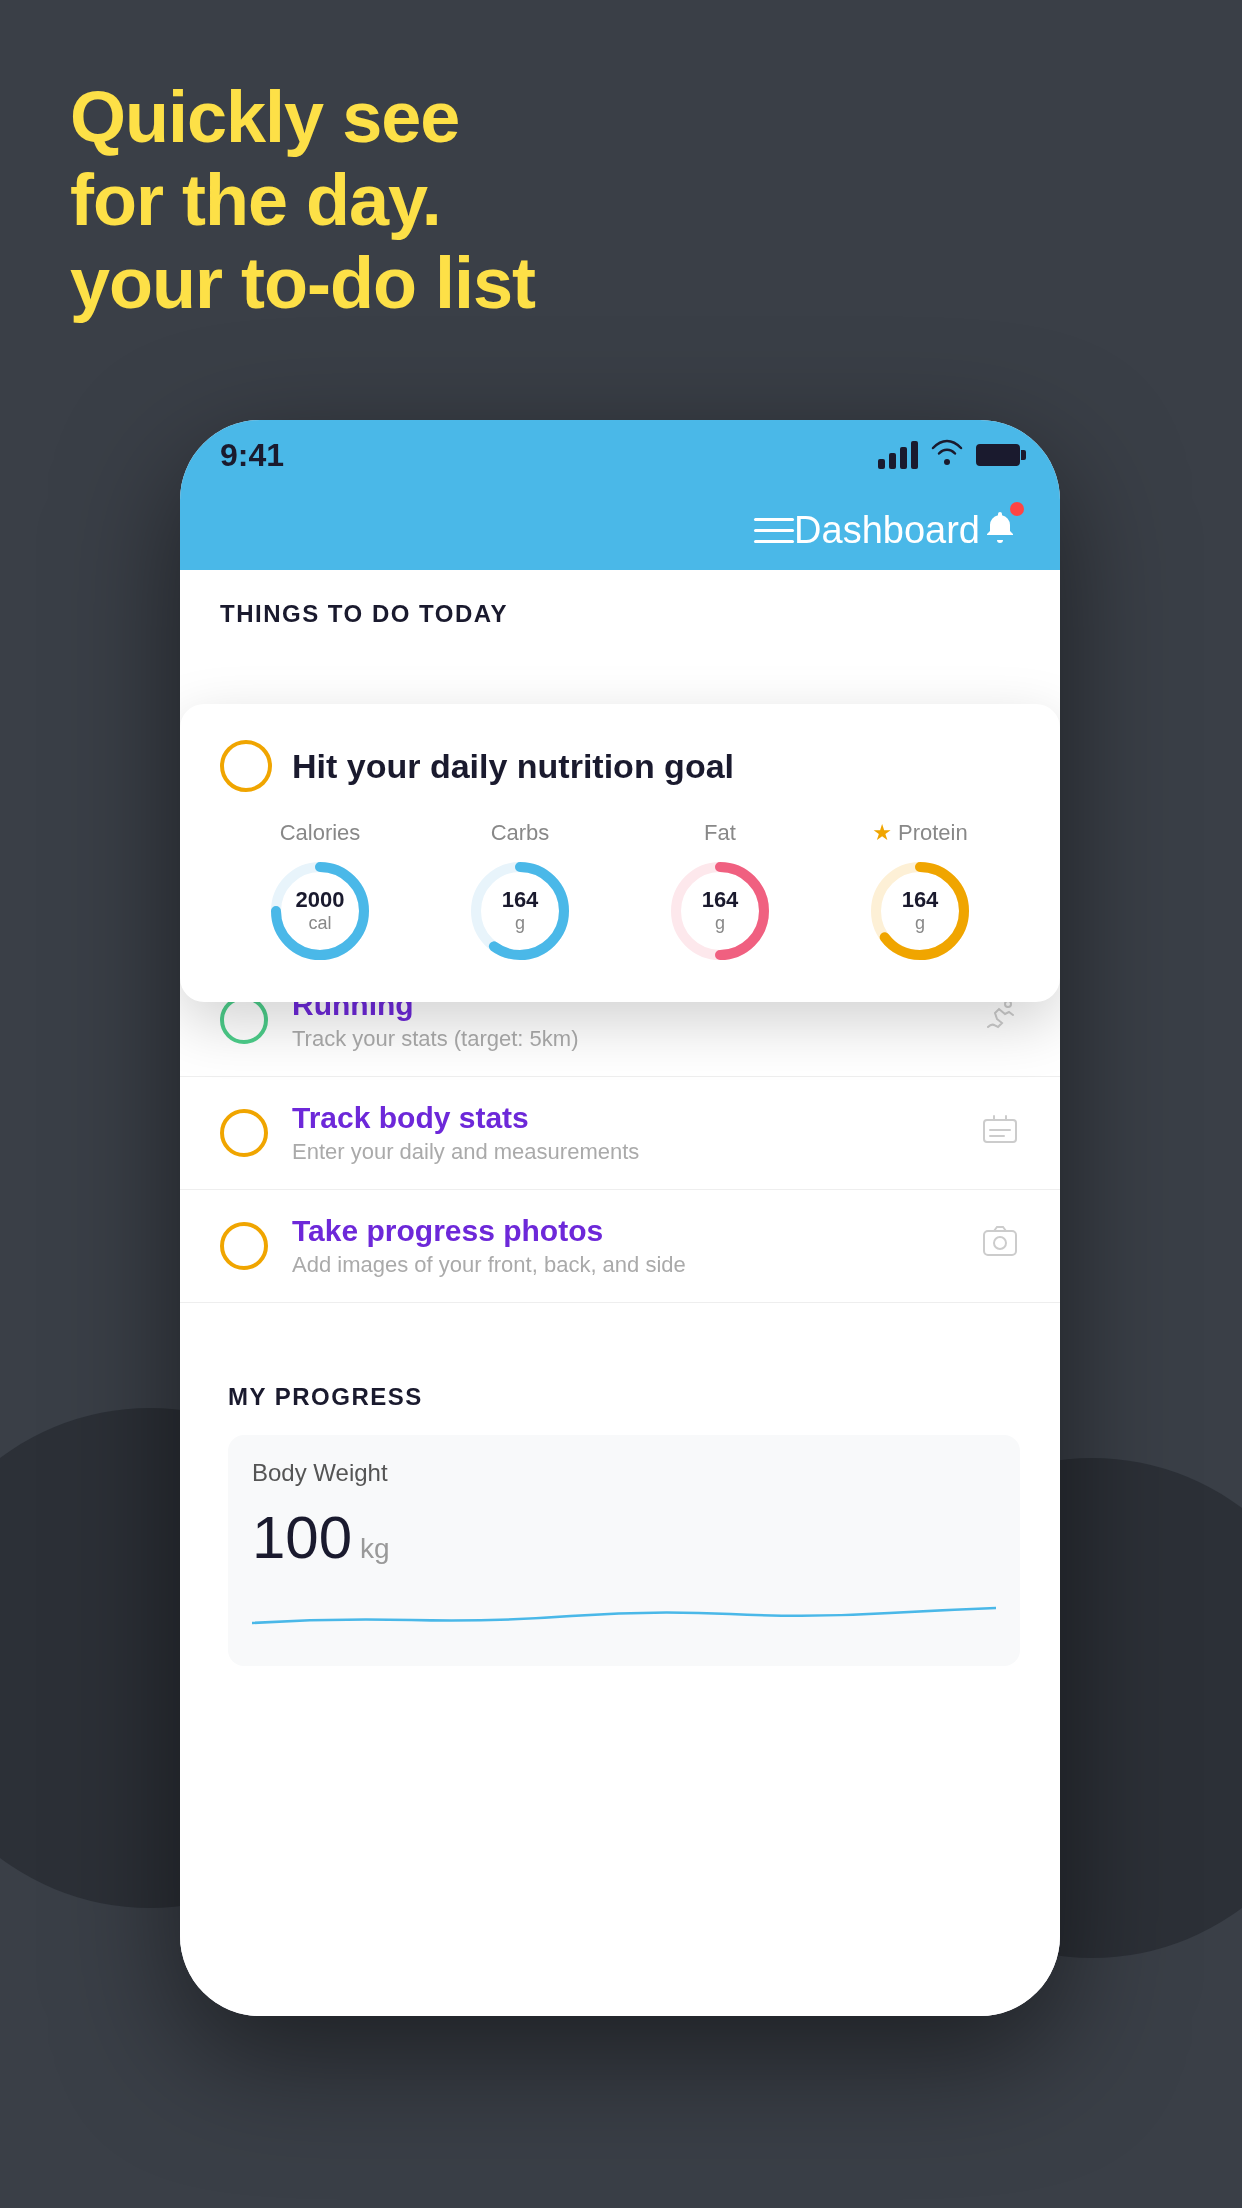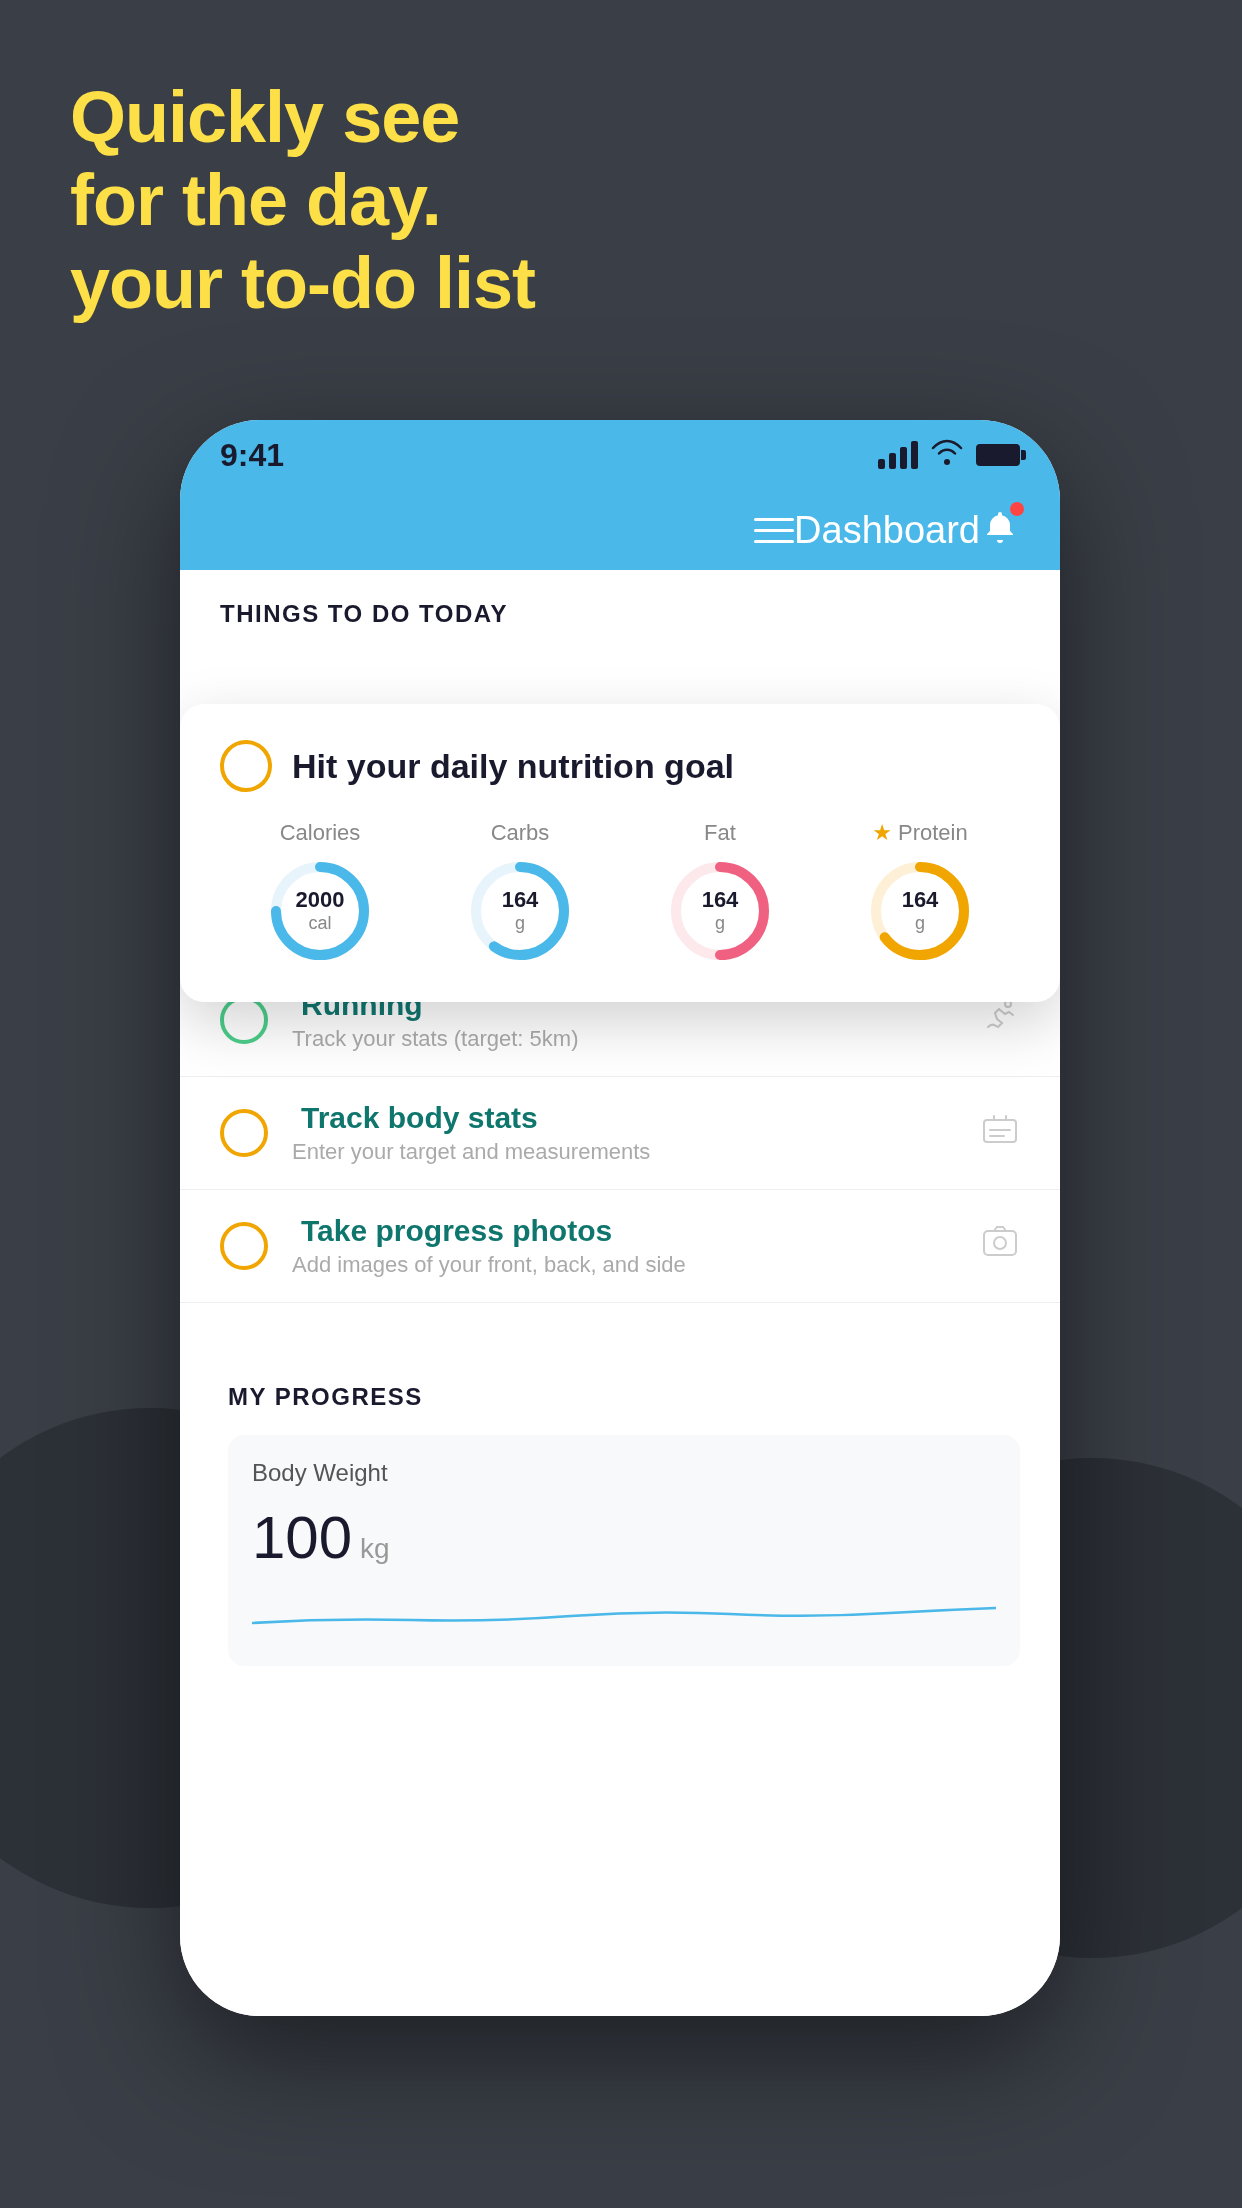--- a/index.html
+++ b/index.html
@@ -278,22 +278,21 @@
     .todo-circle.yellow { border-color: #f0a500; }
     .todo-circle.yellow-2 { border-color: #f0a500; }
 
     .todo-text {
       flex: 1;
     }
 
     .todo-title {
       font-size: 30px;
       font-weight: 600;
-      color: #0f766e;
-      margin-left: 9px;
+      color: #6d28d9;
     }
 
     .todo-subtitle {
       font-size: 22px;
       color: #aaa;
       margin-top: 4px;
     }
 
     .todo-icon {
       font-size: 34px;
@@ -500,21 +499,21 @@
             <path d="M8 28c2-2 5-3 7-1.5L18 28l4-4-5-4-2-6 4-4 6 5 4-2 4 3" stroke="#ccc" stroke-width="2" stroke-linecap="round" fill="none"></path>
             <circle cx="28" cy="5" r="3" stroke="#ccc" stroke-width="2" fill="none"></circle>
           </svg>
         </div>
       </div>
 
       <div class="todo-item">
         <div class="todo-circle yellow"></div>
         <div class="todo-text">
           <div class="todo-title">Track body stats</div>
-          <div class="todo-subtitle">Enter your target and measurements</div>
+          <div class="todo-subtitle">Enter your daily and measurements</div>
         </div>
         <div class="todo-icon">
           <svg width="40" height="34" viewBox="0 0 40 34" fill="none">
             <rect x="4" y="8" width="32" height="22" rx="3" stroke="#ccc" stroke-width="2" fill="none"></rect>
             <path d="M14 8v-4M26 8v-4" stroke="#ccc" stroke-width="2" stroke-linecap="round"></path>
             <path d="M10 18h20M10 24h14" stroke="#ccc" stroke-width="2" stroke-linecap="round"></path>
           </svg>
         </div>
       </div>
 

